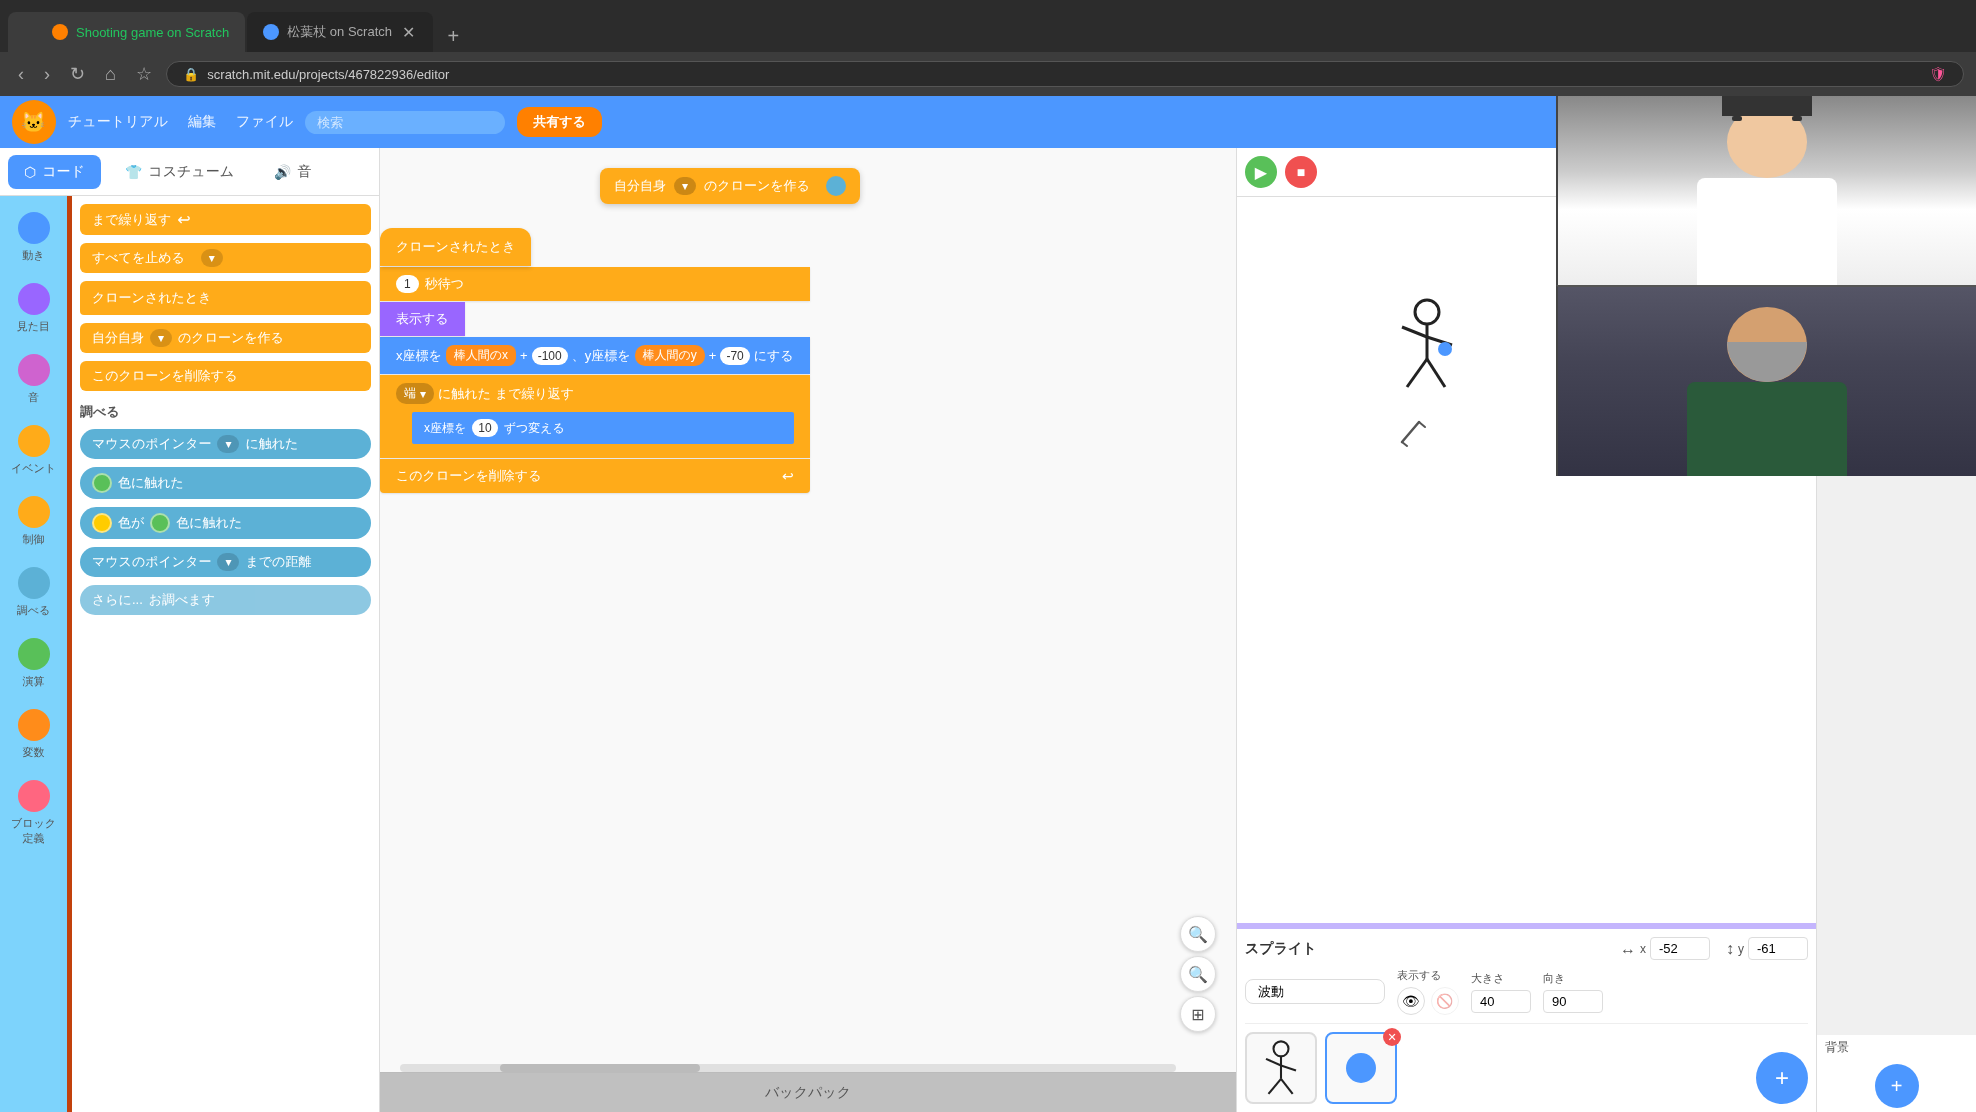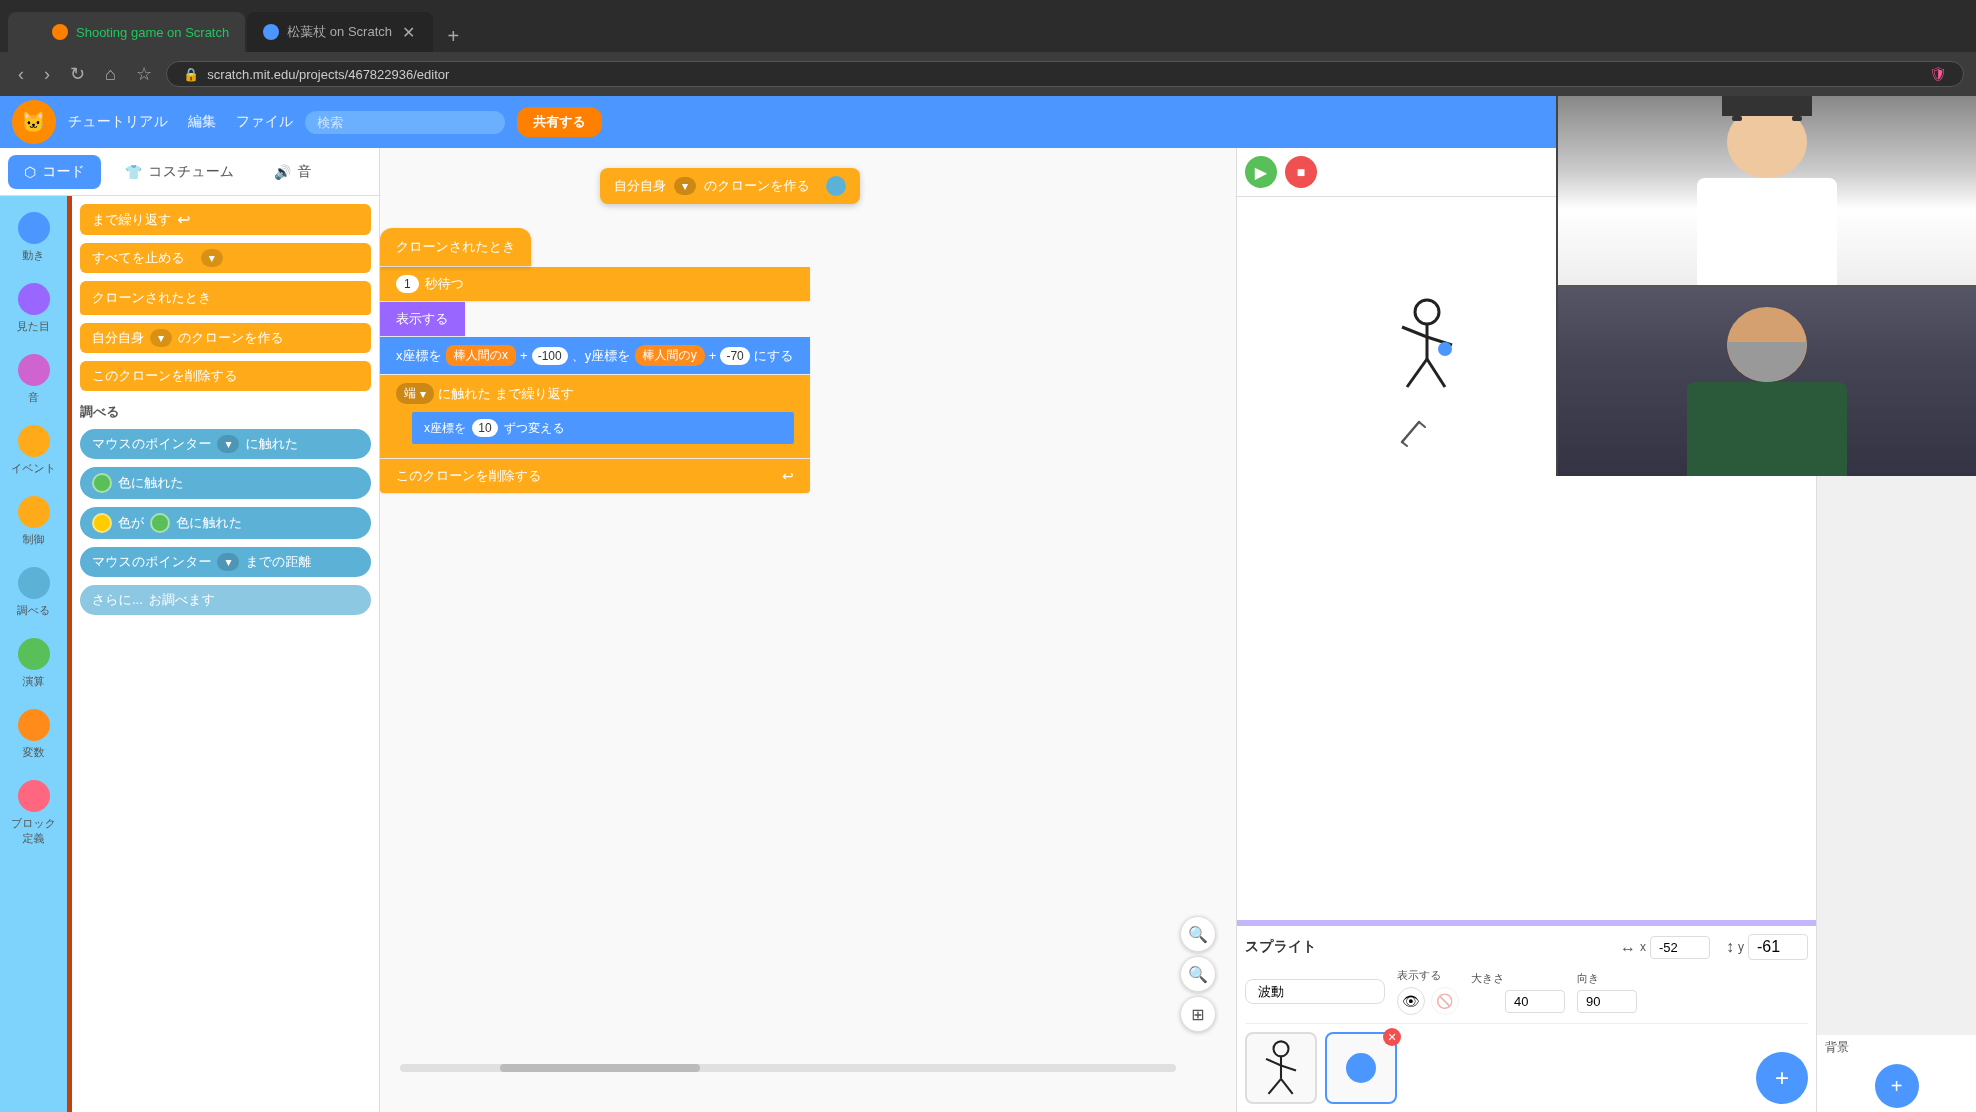--- a/index.html
+++ b/index.html
@@ -320,20 +320,23 @@
             <span>🔍</span>
           </div>
           <div class="zoom-btn">
             <span>🔍</span>
           </div>
           <div class="zoom-btn">
             <span>⊞</span>
           </div>
         </div>
 
+        <div class="backpack-bar">
+          <span>バックパック</span>
+        </div>
       </div>
     </div>
 
     <div style="display:flex;flex-direction:column;width:580px;border-left:1px solid #ddd;">
 
       <div style="display:flex;flex-direction:column;flex:1;">
 
         <div style="display:flex;align-items:center;gap:8px;padding:8px;background:#fff;border-bottom:1px solid #ddd;">
           <div class="flag-btn">
             <span style="color:white;font-size:16px;">▶</span>
@@ -373,37 +376,37 @@
             <span style="font-size:14px;font-weight:bold;color:#333;">スプライト</span>
             <div style="display:flex;align-items:center;gap:16px;">
               <div style="display:flex;align-items:center;gap:4px;">
                 <span style="font-size:16px;color:#555;">↔</span>
                 <span style="font-size:12px;color:#555;">x</span>
                 <input type="text" style="border: 1px solid rgb(221, 221, 221); border-radius: 4px; padding: 3px 8px; font-size: 13px; width: 60px;" value="-52">
               </div>
               <div style="display:flex;align-items:center;gap:4px;">
                 <span style="font-size:16px;color:#555;">↕</span>
                 <span style="font-size:12px;color:#555;">y</span>
-                <input type="text" style="border: 1px solid rgb(221, 221, 221); border-radius: 4px; padding: 3px 8px; font-size: 16px; width: 60px;" value="-61">
+                <input type="text" style="border: 1px solid rgb(221, 221, 221); border-radius: 4px; padding: 3px 8px; font-size: 13px; width: 60px;" value="-61">
               </div>
             </div>
           </div>
 
           <div style="display:flex;align-items:center;gap:12px;flex-wrap:wrap;">
             <input type="text" class="sprite-name-input" value="波動" style="">
             <div style="display:flex;flex-direction:column;gap:4px;">
               <span style="font-size:11px;color:#555;">表示する</span>
               <div style="display:flex;gap:6px;">
                 <div class="eye-btn">👁</div>
                 <div class="eye-btn" style="opacity:0.4;">🚫</div>
               </div>
             </div>
             <div style="display:flex;flex-direction:column;gap:4px;">
               <span style="font-size:11px;color:#555;">大きさ</span>
-              <input type="text" style="border: 1px solid rgb(221, 221, 221); border-radius: 4px; padding: 3px 8px; font-size: 13px; width: 60px; margin-left: 34px;" value="40">
+              <input type="text" style="border: 1px solid rgb(221, 221, 221); border-radius: 4px; padding: 3px 8px; font-size: 13px; width: 60px;" value="40">
             </div>
             <div style="display:flex;flex-direction:column;gap:4px;">
               <span style="font-size:11px;color:#555;">向き</span>
               <input type="text" style="border: 1px solid rgb(221, 221, 221); border-radius: 4px; padding: 3px 8px; font-size: 13px; width: 60px;" value="90">
             </div>
           </div>
 
           <div style="display:flex;gap:8px;padding-top:8px;border-top:1px solid #eee;margin-top:8px;">
 
             <div class="sprite-thumb">

